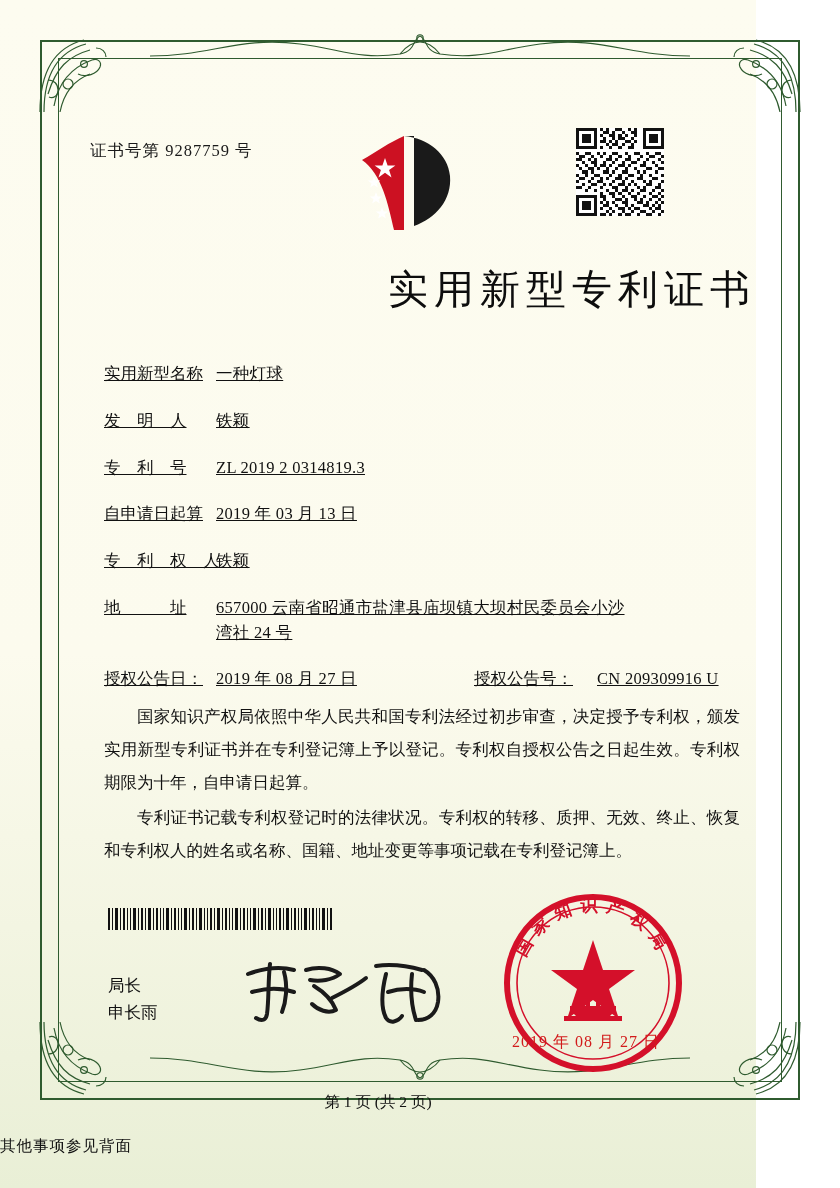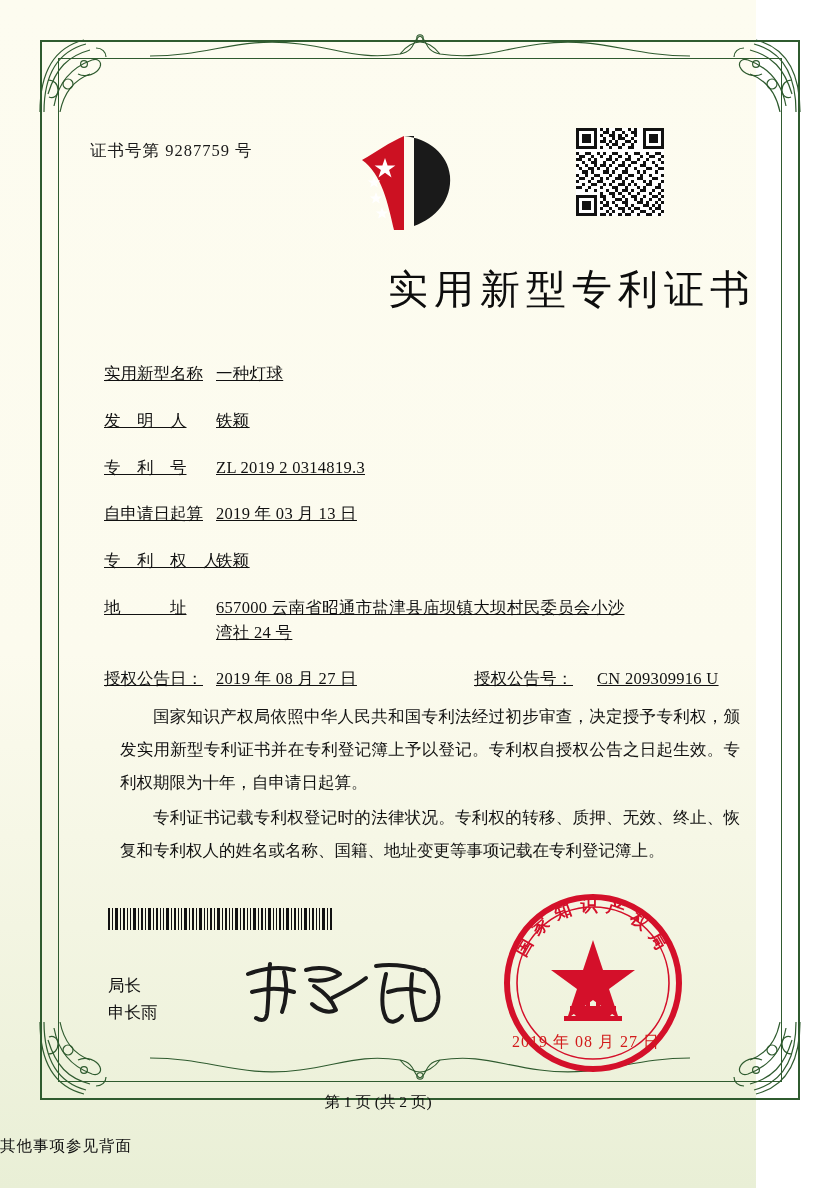--- a/index.html
+++ b/index.html
@@ -121,21 +121,21 @@
   .body-text {
     position: absolute;
     left: 104px; top: 700px;
     width: 636px;
     font-size: 16.5px;
     line-height: 2.0;
     color: #111;
     text-align: justify;
   }
   .body-text p {
-    margin: 0 0 2px 16px;
+    margin: 0 0 2px 0;
     text-indent: 33px;
   }
 
   
   .barcode {
     position: absolute;
     left: 108px; top: 908px;
     width: 224px; height: 22px;
   }
 

